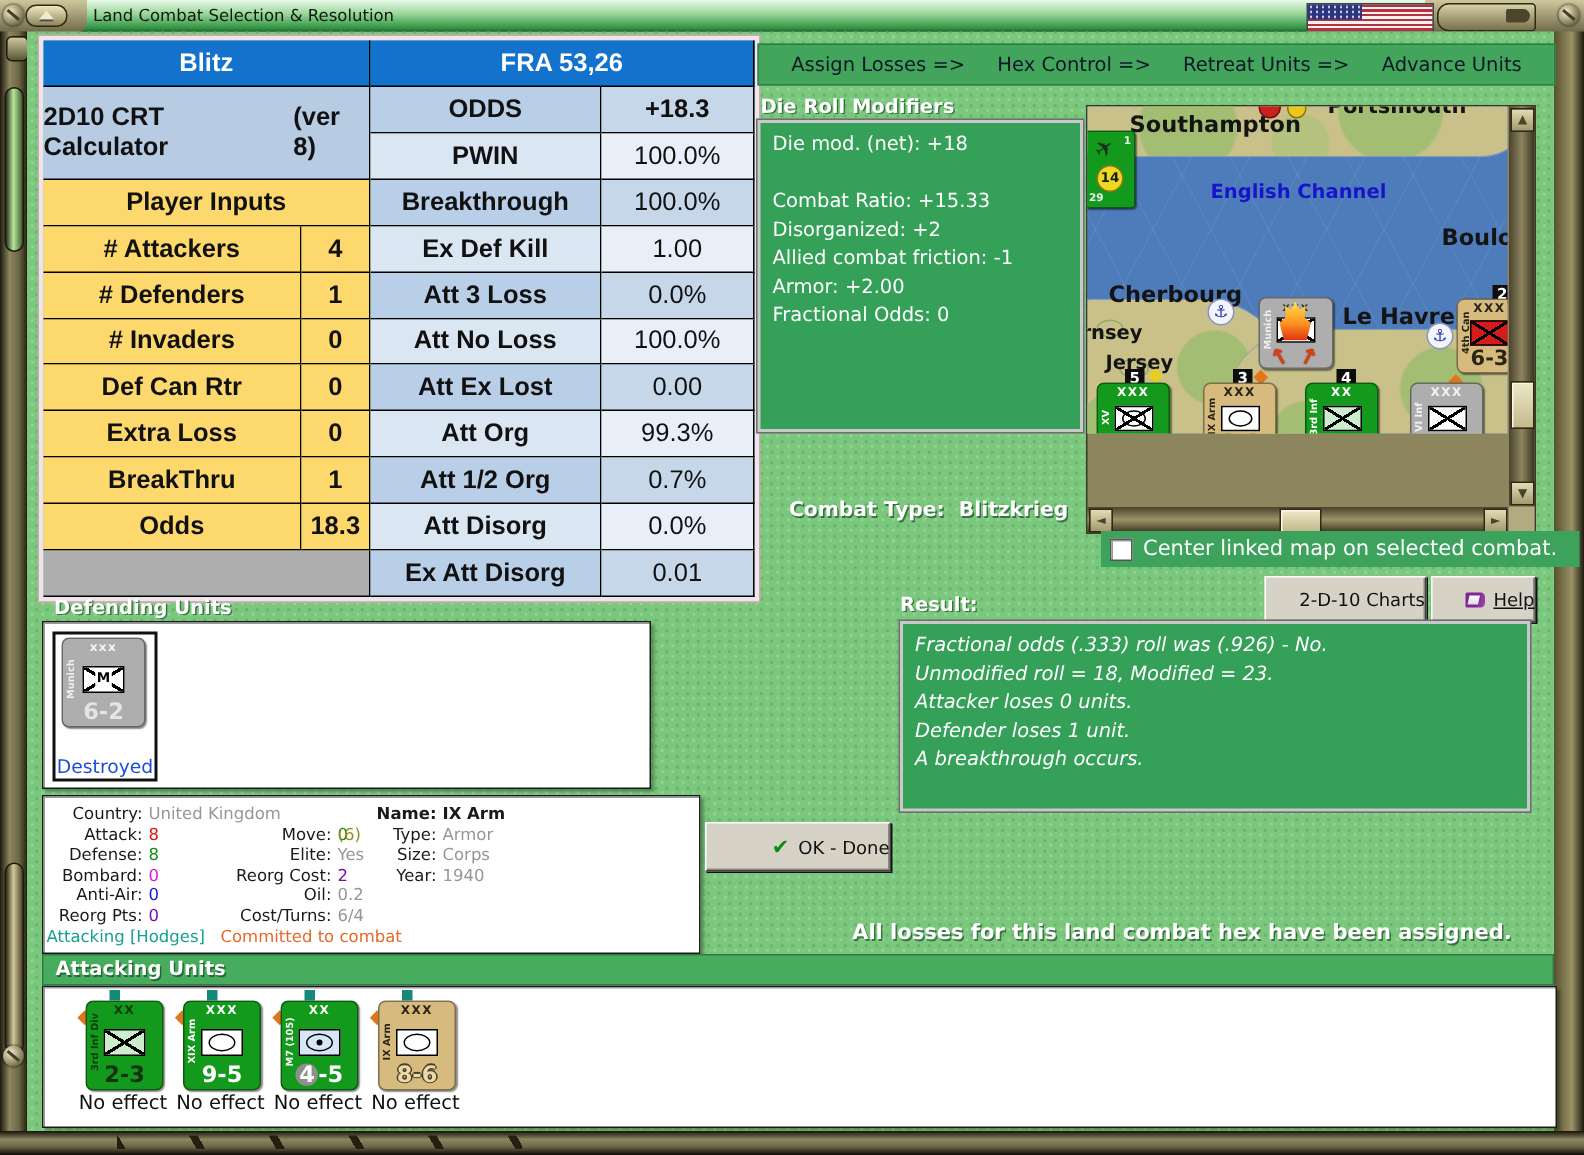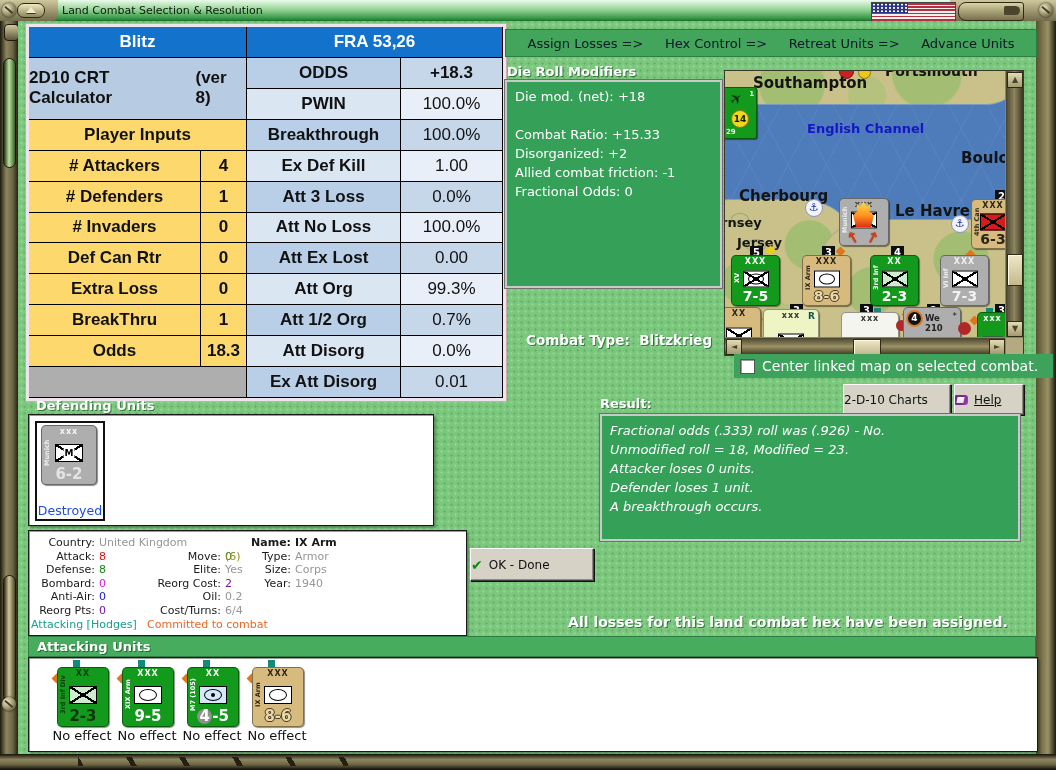--- a/index.html
+++ b/index.html
@@ -64,21 +64,21 @@
     border:1px solid #2c7e42;display:flex;align-items:center;justify-content:space-evenly;}
   .menubar span{color:#0f172a;font-size:13px;cursor:default;}
   .gpanel{background:#35a058;border:2px solid #c9c9c9;outline:1px solid #6f6f6f;color:#fff;font-size:13px;line-height:19px;padding:5px 8px;box-sizing:border-box;}
   .droll{position:absolute;left:487px;top:59px;width:217px;height:208px;}
   .droll div{min-height:19px;}
   .rpanel{position:absolute;left:582px;top:393px;width:420px;height:127px;font-style:italic;}
   .combat-type{position:absolute;left:508px;top:311px;font-size:13.5px;}
 
   
   .map-outer{position:absolute;left:706px;top:49px;width:298px;height:284px;border:1px solid #3a3a2a;background:#8d855e;}
-  .mapv{position:absolute;left:0;top:0;width:280px;height:266px;overflow:hidden;background:#4e7cba;
+  .mapv{position:absolute;left:0;top:0;width:280px;height:218px;overflow:hidden;background:#4e7cba;
     background-image:repeating-linear-gradient(62deg,rgba(255,255,255,.05) 0 1px,transparent 1px 34px),
                      repeating-linear-gradient(-62deg,rgba(255,255,255,.05) 0 1px,transparent 1px 34px);}
   .land{position:absolute;background-color:#c9c189;
     background-image:radial-gradient(circle at 25% 55%,#a3bd72 14%,transparent 15%),radial-gradient(circle at 70% 30%,#a3bd72 16%,transparent 17%),radial-gradient(circle at 50% 80%,#b4c27e 12%,transparent 13%);}
   .england{left:-8px;top:-11px;width:300px;height:44px;border-radius:0 0 30px 18px/0 0 26px 14px;border-bottom:1px solid #7d9cc0;}
   .frw{left:-22px;top:128px;width:152px;height:150px;border-radius:26px 54px 0 0/30px 46px 0 0;border-top:1px solid #7d9cc0;}
   .fre{left:96px;top:148px;width:200px;height:130px;border-radius:52px 24px 0 0/42px 20px 0 0;border-top:1px solid #7d9cc0;}
   .isle{position:absolute;background:#c9c189;border-radius:50%;border:1px solid #94a86a;}
   .mlab{position:absolute;font-weight:bold;color:#141414;font-family:"DejaVu Sans",sans-serif;}
   .badge{position:absolute;width:13px;height:13px;background:#0d0d0d;color:#fff;font-size:10px;font-weight:bold;text-align:center;line-height:13px;}
@@ -124,21 +124,21 @@
   .sbtn{position:absolute;background:linear-gradient(#e3dbb4,#a39a6e);border:1px solid #2e2a16;color:#4a442c;
     font-size:8px;text-align:center;line-height:14px;}
   .sthumb{position:absolute;background:linear-gradient(#efe8c8,#c3b98e);border:1px solid #2e2a16;box-shadow:inset 1px 1px 0 #fff8e0;}
   .sbcorner{position:absolute;left:281px;top:267px;width:17px;height:17px;background:#b3aa82;}
 
   
   .chk-band{position:absolute;left:716px;top:333px;width:319px;height:24px;background:#3da25c;display:flex;align-items:center;}
   .chk{width:13px;height:13px;background:#fff;border:1px solid #555;box-shadow:inset 1px 1px 0 #999;margin:0 7px 0 6px;}
   .chk-lbl{color:#fff;font-size:14px;}
   .btn{position:absolute;background:#d6d2c6;border:1px solid #404040;border-top-color:#fff;border-left-color:#fff;
-    box-shadow:1px 1px 0 #111,inset -1px -1px 0 #8a8a80;display:flex;align-items:center;justify-content:flex-start;
+    box-shadow:1px 1px 0 #111,inset -1px -1px 0 #8a8a80;display:flex;align-items:center;justify-content:flex-end;
     font-size:12px;color:#111;gap:6px;font-family:"DejaVu Sans",sans-serif;cursor:default;}
   .book{width:13px;height:10px;background:linear-gradient(110deg,#7e2694 55%,#a04ab4);border-radius:1px 3px 3px 1px;position:relative;}
   .book::after{content:"";position:absolute;left:2px;top:2px;width:7px;height:6px;background:linear-gradient(#fff,#ddd);transform:skewX(-12deg);}
   .uhelp{text-decoration:underline;}
   .chkmark{color:#0c8a12;font-size:14px;font-weight:bold;}
 
   
   .wpanel{position:absolute;background:#fff;border:1px solid #1a1a1a;box-shadow:inset 1px 1px 0 #999,2px 2px 2px rgba(0,30,10,.35);}
   .dunit-box{position:absolute;left:6px;top:6px;width:66px;height:96px;border:2px solid #111;background:#fff;}
   .destroyed{position:absolute;bottom:1px;left:0;right:0;text-align:center;font-size:12.5px;color:#1d4ed8;}
@@ -242,20 +242,21 @@
       <span>Advance Units</span>
     </div>
 
     <div class="wlabel" style="position:absolute;left:489px;top:43px;">Die Roll Modifiers</div>
     <div class="gpanel droll">
       <div>Die mod. (net): +18</div>
       <div></div>
       <div>Combat Ratio: +15.33</div>
       <div>Disorganized: +2</div>
       <div>Allied combat friction: -1</div>
+      <div>Armor: +2.00</div>
       <div>Fractional Odds: 0</div>
     </div>
 
     <div class="combat-type wlabel">
       <span>Combat Type:</span>&nbsp;
       <span>Blitzkrieg</span>
     </div>
 
     <div class="map-outer">
       <div class="mapv">

